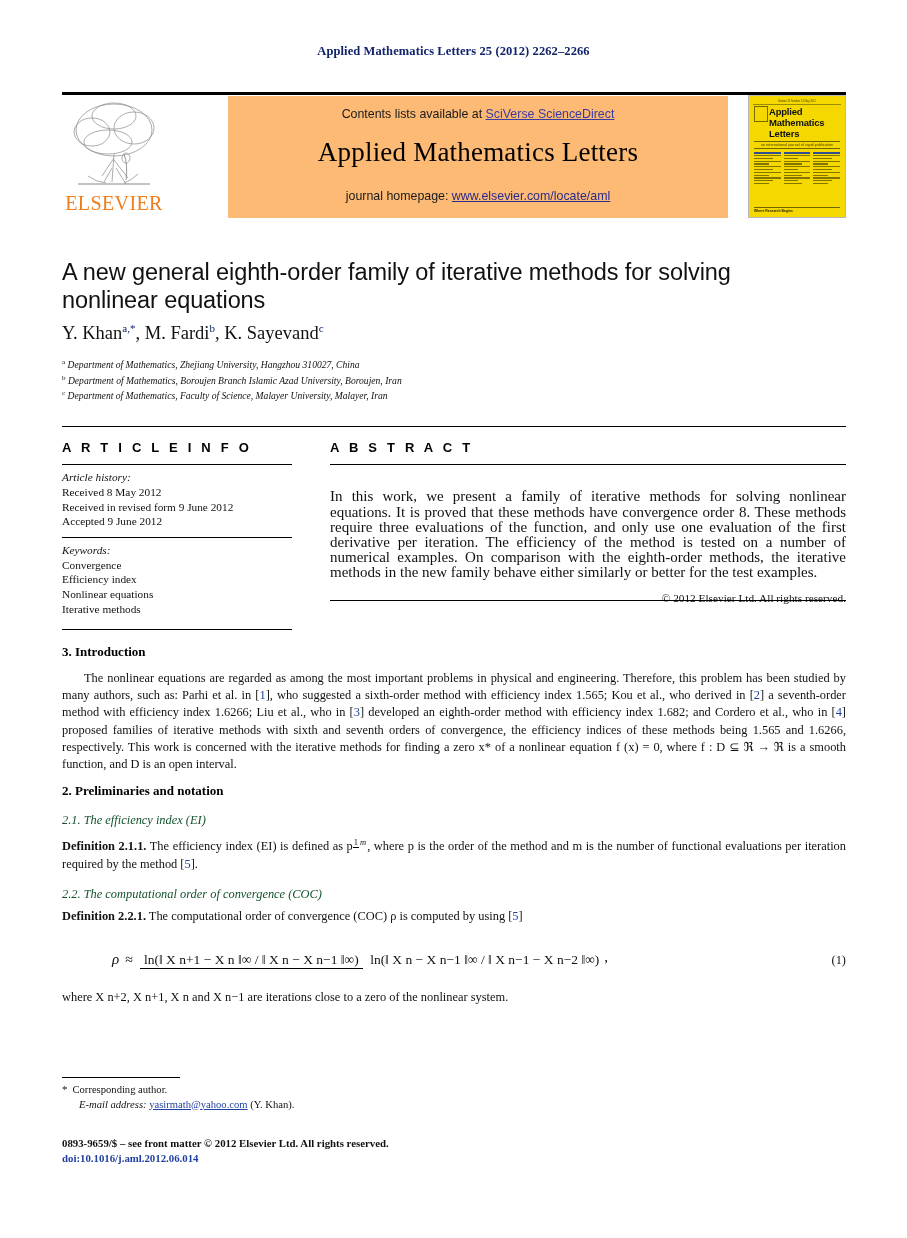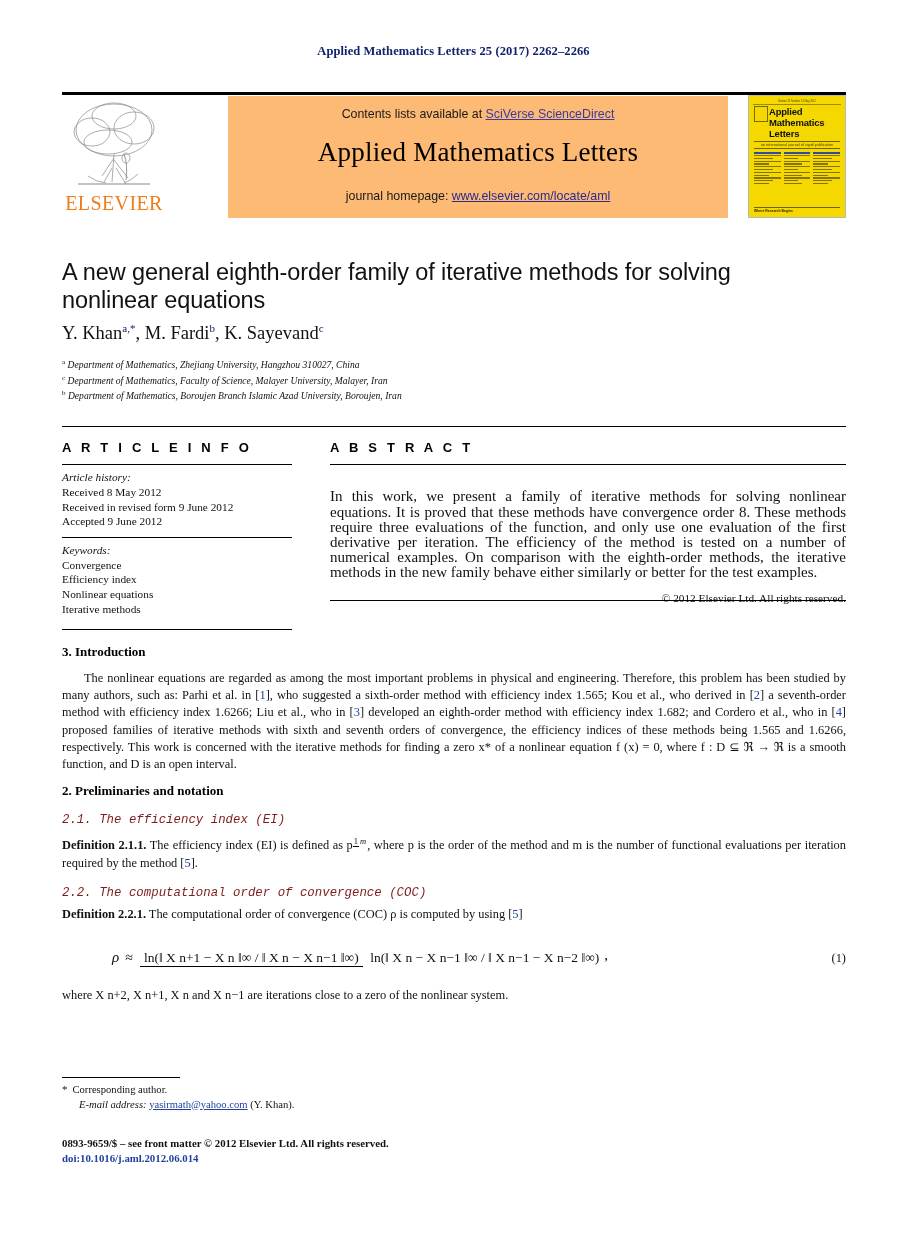--- a/index.html
+++ b/index.html
@@ -351,26 +351,26 @@
     width: 784px;
   }
   h2.num-head {
     font-family: "Liberation Serif", serif;
     font-weight: bold;
     font-size: 13px;
     margin: 0 0 10px 0;
     color: #000;
   }
   h3.sub-head {
-    font-family: Liberation Mono, monospace;
+    font-family: Liberation Serif, serif;
     font-weight: normal;
     font-style: italic;
     font-size: 12.4px;
     margin: 14px 0 6px 0;
-    color: #7f1d1d;
+    color: #14532d;
   }
   p.para {
     font-family: Liberation Serif, serif;
     font-size: 12.4px;
     line-height: 17.2px;
     text-align: justify;
     margin: 0 0 10px 0;
     color: #111;
   }
   p.para.indent {
@@ -461,21 +461,21 @@
   }
   .imprint .doi {
     color: #1f3fa0;
   }
 </style>
 </head>
 <body>
 
 <div class="page">
 
-  <div class="runhead">Applied Mathematics Letters 25 (2017) 2262–2266</div>
+  <div class="runhead">Applied Mathematics Letters 25 (2012) 2262–2266</div>
 
   <div class="masthead-rule"></div>
   <div class="masthead">
 
     <div class="elsevier-block">
       <svg class="elsevier-tree" viewBox="0 0 92 94">
         <g stroke="#8a8a8a" stroke-width="0.7" fill="none">
           <ellipse cx="46" cy="32" rx="38" ry="26" fill="#ffffff"></ellipse>
           <ellipse cx="24" cy="34" rx="18" ry="14"></ellipse>
           <ellipse cx="66" cy="30" rx="20" ry="16"></ellipse>
@@ -564,22 +564,22 @@
   </div>
 
   <div class="paper-title">A new general eighth-order family of iterative methods for solving nonlinear equations</div>
 
   <div class="authors">
     <span>Y. Khan</span><sup>a,*</sup><span>, </span><span>M. Fardi</span><sup>b</sup><span>, </span><span>K. Sayevand</span><sup>c</sup>
   </div>
 
   <div class="affils">
     <div><sup>a</sup> <span>Department of Mathematics, Zhejiang University, Hangzhou 310027, China</span></div>
+    <div><sup>b</sup> <span>Department of Mathematics, Boroujen Branch Islamic Azad University, Boroujen, Iran</span></div>
     <div><sup>c</sup> <span>Department of Mathematics, Faculty of Science, Malayer University, Malayer, Iran</span></div>
-    <div><sup>b</sup> <span>Department of Mathematics, Boroujen Branch Islamic Azad University, Boroujen, Iran</span></div>
   </div>
 
   <div class="band-rule-top"></div>
 
   <div class="info-col">
     <div class="sec-head">A R T I C L E   I N F O</div>
     <div class="hr-thin"></div>
     <div class="info-group">
       <div class="lbl">Article history:</div>
       <div>Received 8 May 2012</div>

